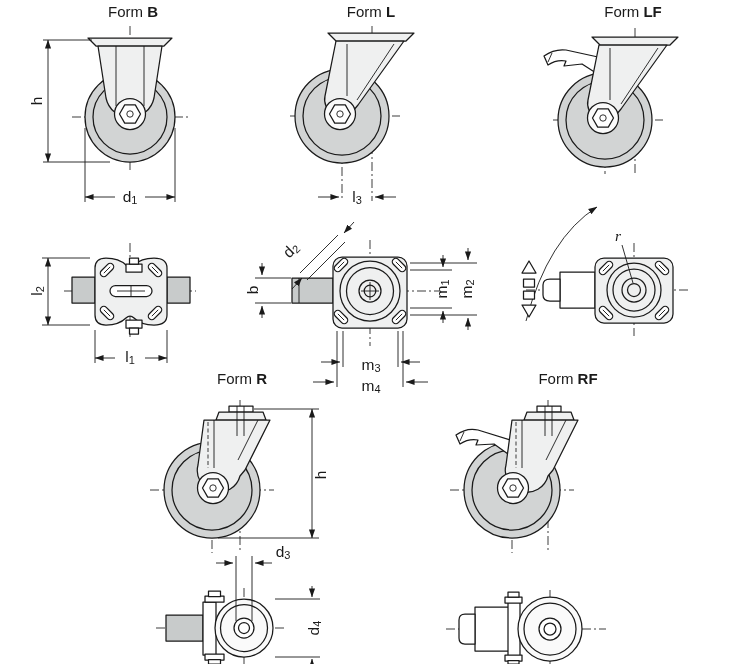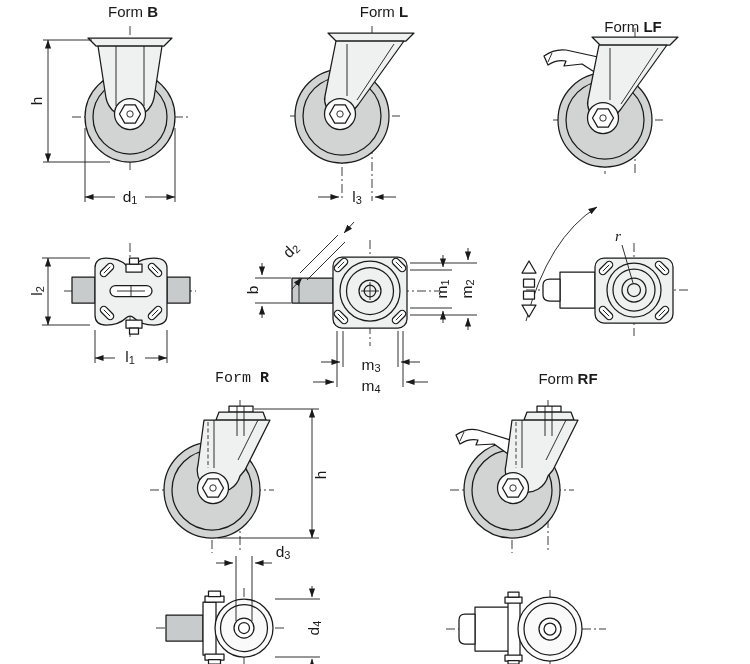--- a/index.html
+++ b/index.html
@@ -329,23 +329,23 @@
     <g>
       <circle cx="550" cy="629" r="32" class="o fwb"></circle>
       <circle cx="550" cy="629" r="26" class="o"></circle>
       <circle cx="550" cy="629" r="11" class="o fw"></circle>
       <circle cx="550" cy="629" r="6" class="o"></circle>
     </g>
   </g>
 </svg>
 
 <div class="ftitle" style="left:133px;top:3px;"><span>Form</span> <b>B</b></div>
-<div class="ftitle" style="left:384px;top:3px;"><span>Form</span> <b>L</b></div>
-<div class="ftitle" style="left:633px;top:18px;"><span>Form</span> <b>LF</b></div>
-<div class="ftitle" style="left:242px;top:370px;font-family:Liberation Mono, monospace;"><span>Form</span> <b>R</b></div>
+<div class="ftitle" style="left:371px;top:3px;"><span>Form</span> <b>L</b></div>
+<div class="ftitle" style="left:633px;top:3px;"><span>Form</span> <b>LF</b></div>
+<div class="ftitle" style="left:242px;top:370px;"><span>Form</span> <b>R</b></div>
 <div class="ftitle" style="left:568px;top:370px;"><span>Form</span> <b>RF</b></div>
 
 <div class="dlabel rot bg" style="left:37px;top:101px;">
       <span>h</span>
       <sub></sub>
     </div>
 <div class="dlabel bg" style="left:130px;top:197px;">
       <span>d</span>
       <sub>1</sub>
     </div>

